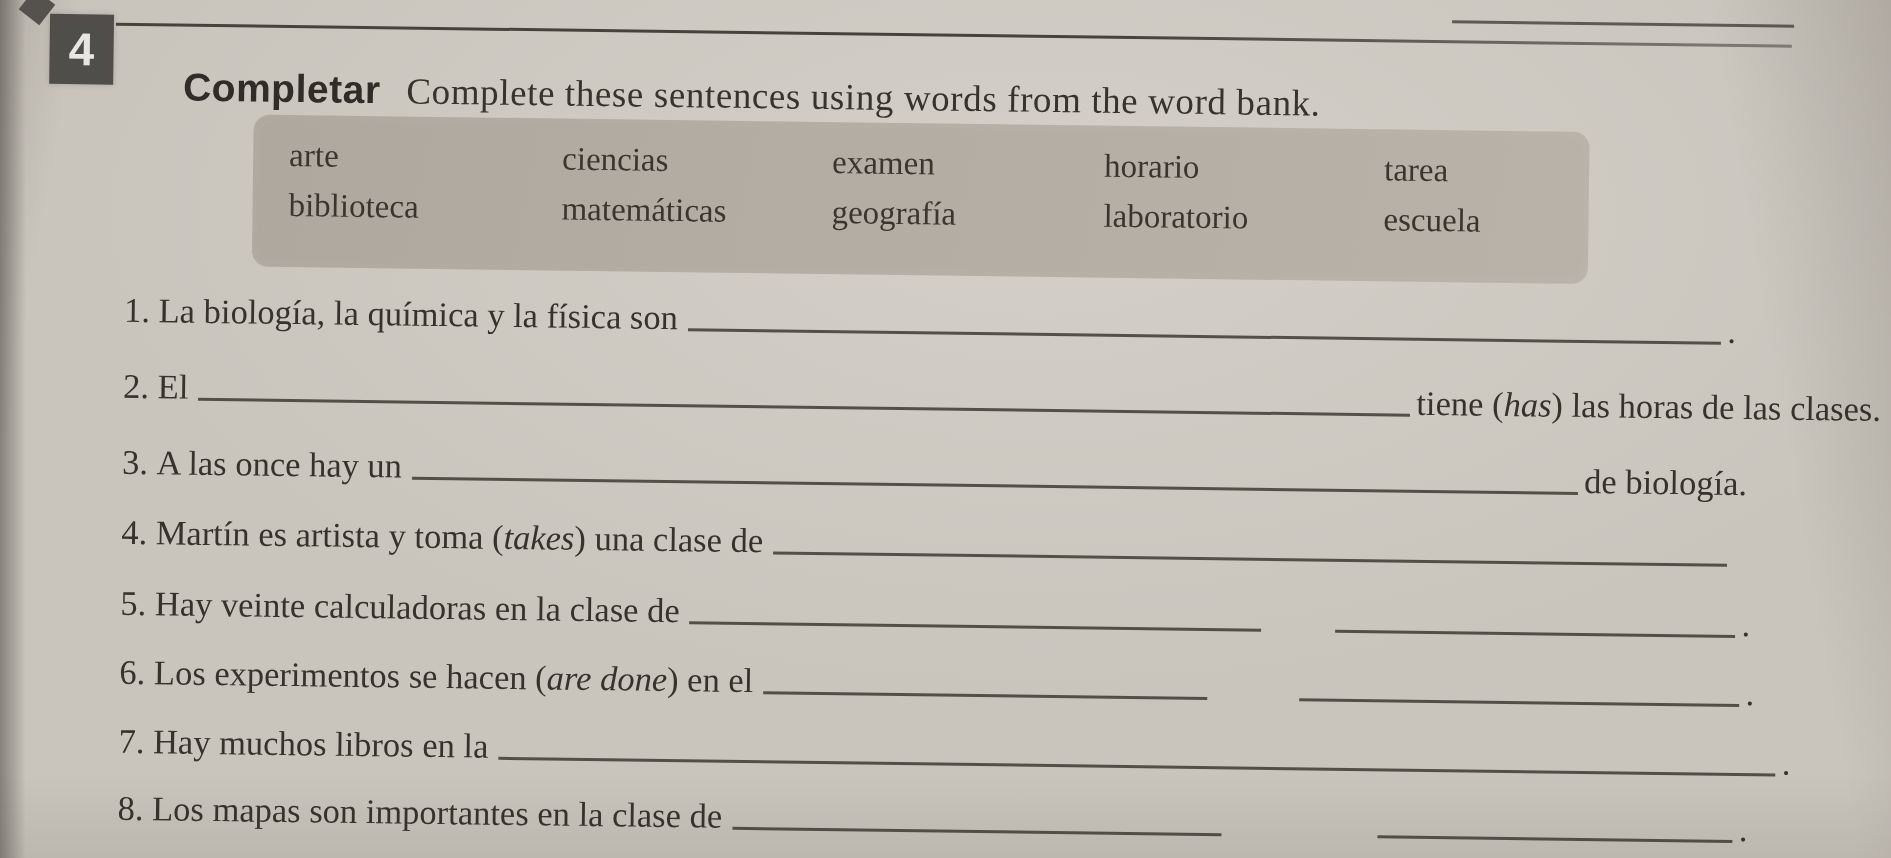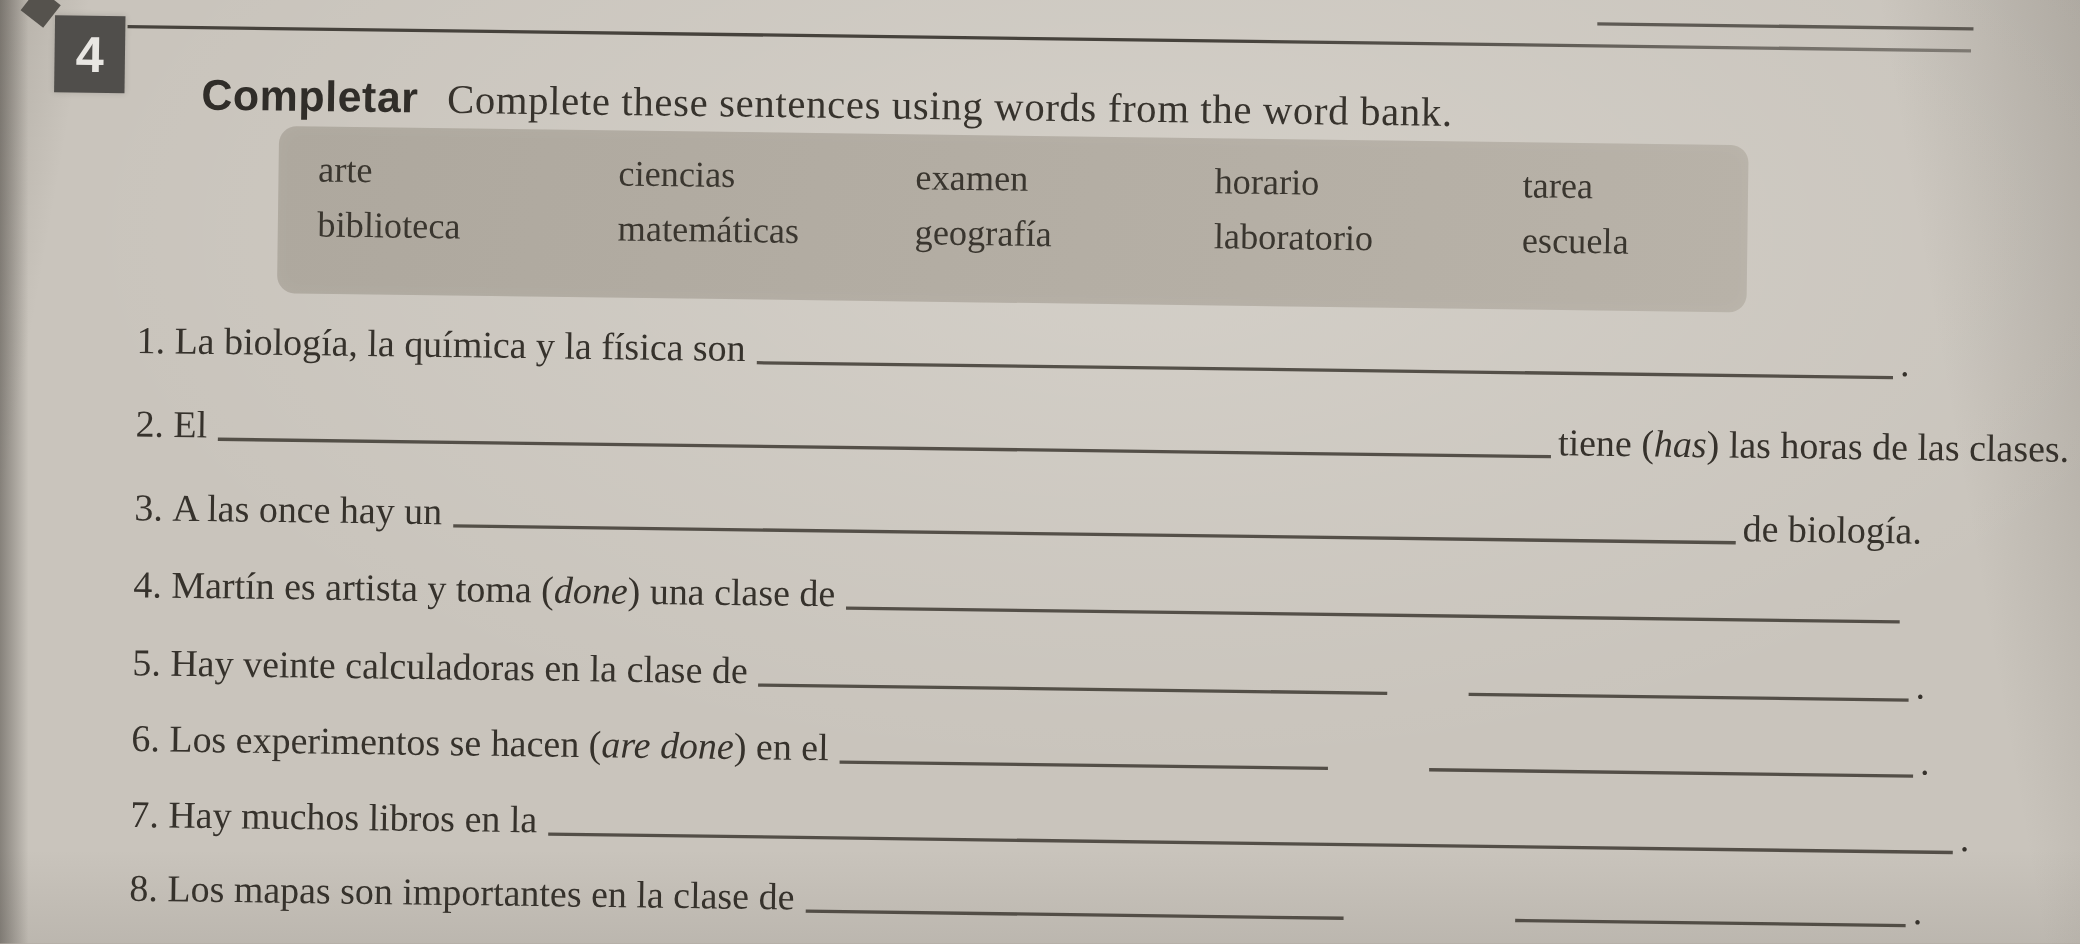--- a/index.html
+++ b/index.html
@@ -111,21 +111,21 @@
       <span>tiene (</span><span class="s-it">has</span><span>) las horas de las clases.</span>
     </div>
 
     <div class="sentence s3">
       <span>3.</span><span> </span><span>A las once hay un</span>
       <span class="blank grow"></span>
       <span>de biología.</span>
     </div>
 
     <div class="sentence s4">
-      <span>4.</span><span> </span><span>Martín es artista y toma (</span><span class="s-it">done</span><span>) una clase de</span>
+      <span>4.</span><span> </span><span>Martín es artista y toma (</span><span class="s-it">takes</span><span>) una clase de</span>
       <span class="blank grow"></span>
     </div>
 
     <div class="sentence s5">
       <span>5.</span><span> </span><span>Hay veinte calculadoras en la clase de</span>
       <span class="blank grow"></span>
       <span class="gap" style="width:58px;"></span>
       <span class="blank" style="width:400px;"></span>
       <span>.</span>
     </div>

